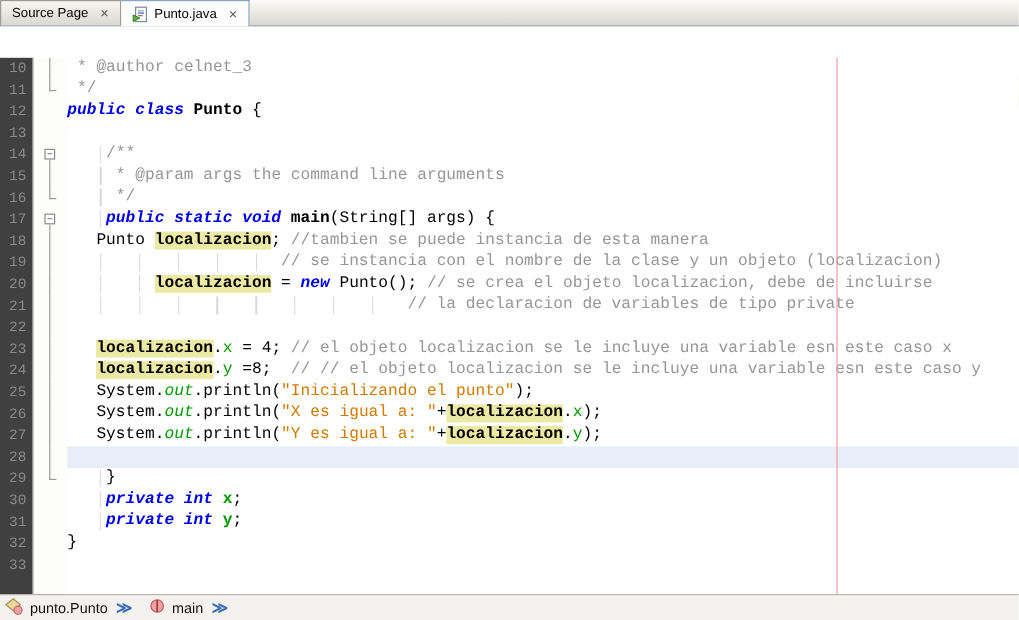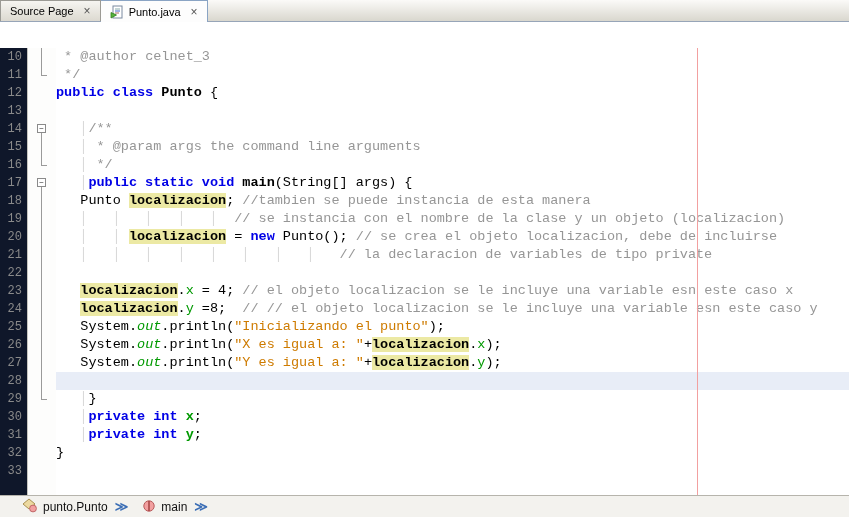--- a/index.html
+++ b/index.html
@@ -27,50 +27,50 @@
   .viewbtn.sel{background:#cfdff5;border:1px solid #86abdd;}
   .tsep{width:1px;height:18px;background:#b4b2aa;margin:0 5px;}
   .tbtn{width:24px;height:21px;border:none;background:transparent;padding:0;margin:0 1px;
         display:flex;align-items:center;justify-content:center;}
   .tbtn.dd{width:32px;}
   .tbtn:disabled{opacity:.45;filter:grayscale(1);}
   .caret{font-size:8px;color:#333;margin-left:2px;}
 
   
   .editor{position:absolute;left:0;top:48px;width:849px;height:447px;background:#fff;overflow:hidden;}
-  .gutter{position:absolute;left:0;top:0;width:28px;height:100%;background:#0f172a;border-right:1px solid #c6c5bf;box-sizing:border-box;}
+  .gutter{position:absolute;left:0;top:0;width:28px;height:100%;background:#404040;border-right:1px solid #c6c5bf;box-sizing:border-box;}
   .ln{height:18px;line-height:18px;text-align:right;padding-right:5px;color:#8a8a8a;
       font-family:"Liberation Mono","DejaVu Sans Mono",monospace;font-size:12px;}
   .foldcol{position:absolute;left:28px;top:0;width:28px;height:100%;background:#fdfdfc;}
   .fcell{position:relative;height:18px;}
   .f-mid::before{content:"";position:absolute;left:13px;top:0;bottom:0;border-left:1px solid #9a9a9a;}
   .f-end::before{content:"";position:absolute;left:13px;top:0;height:10px;border-left:1px solid #9a9a9a;}
   .f-end::after{content:"";position:absolute;left:13px;top:9px;width:6px;border-top:1px solid #9a9a9a;}
   .f-box::before{content:"";position:absolute;left:13px;top:13px;bottom:0;border-left:1px solid #9a9a9a;}
   .fbox{position:absolute;left:9px;top:4px;width:9px;height:9px;border:1px solid #8a8a8a;background:#fff;
         font:8px/7px "Liberation Sans",sans-serif;text-align:center;color:#333;box-sizing:border-box;}
   .content{position:absolute;left:56px;top:0;right:0;height:100%;}
   .row{height:18px;line-height:18px;white-space:pre;
        font-family:"Liberation Mono","DejaVu Sans Mono",monospace;font-size:13.5px;color:#000;}
   .row.cur{background:#e8edf7;}
-  .kw{color:#0000e6;font-weight:bold;}
+  .kw{color:#0000e6;font-weight:bold;font-style:italic;}
   .cm{color:#969696;}
   .cmb{color:#969696;font-weight:normal;}
   .str{color:#ce7b00;}
   .fld{color:#009900;}
   .fldb{color:#009900;font-weight:bold;}
   .out{color:#009900;font-style:italic;}
   .b{font-weight:bold;}
   .hl{background:#ece9a4;font-weight:bold;}
   .ws{background-image:repeating-linear-gradient(to right,transparent 0,transparent calc(4ch - 1px),rgba(150,150,150,.38) calc(4ch - 1px),rgba(150,150,150,.38) 4ch);background-position:-0.5ch 0;}
   .margin-line{position:absolute;left:697px;top:0;bottom:0;width:1px;background:#f2a0a0;z-index:3;pointer-events:none;}
 
   
   .crumbbar{position:absolute;left:0;top:495px;width:849px;height:22px;background:#f3f2ee;
-            border-top:1px solid #b6b4ac;display:flex;align-items:center;padding-left:22px;box-sizing:border-box;}
+            border-top:1px solid #b6b4ac;display:flex;align-items:center;padding-left:4px;box-sizing:border-box;}
   .crumb{display:flex;align-items:center;gap:5px;margin-right:14px;}
   .crumb .lbl{font-size:12px;color:#111;}
   .chev{color:#3b6eb5;font-size:13px;font-weight:bold;margin-left:2px;}
 </style>
 </head>
 <body>
 
 <div class="tabbar">
   <div class="tab">
     <span>Source Page</span>

